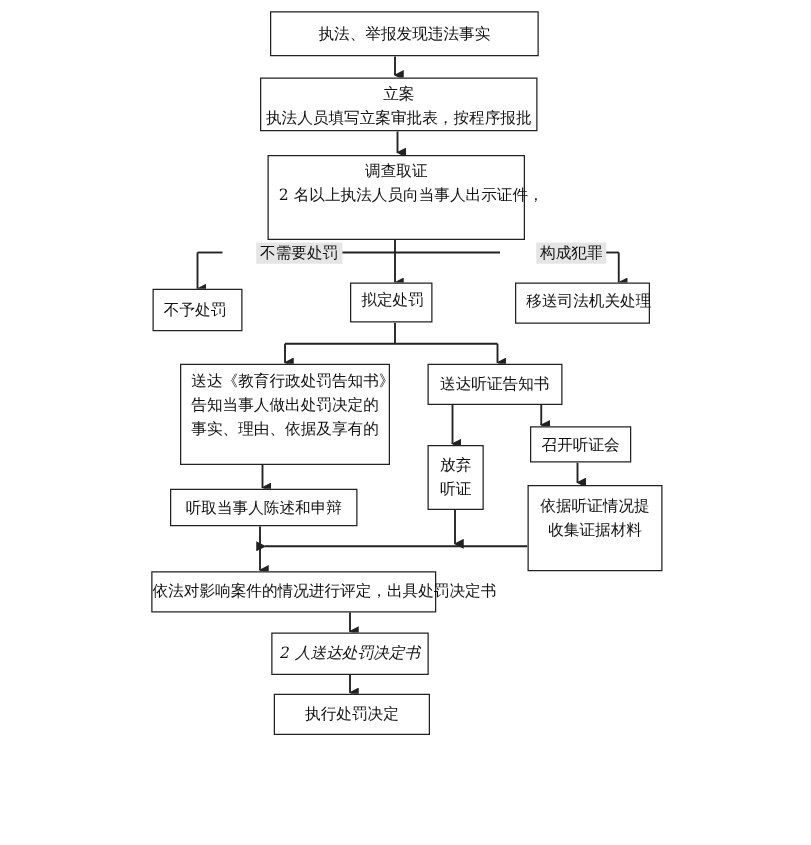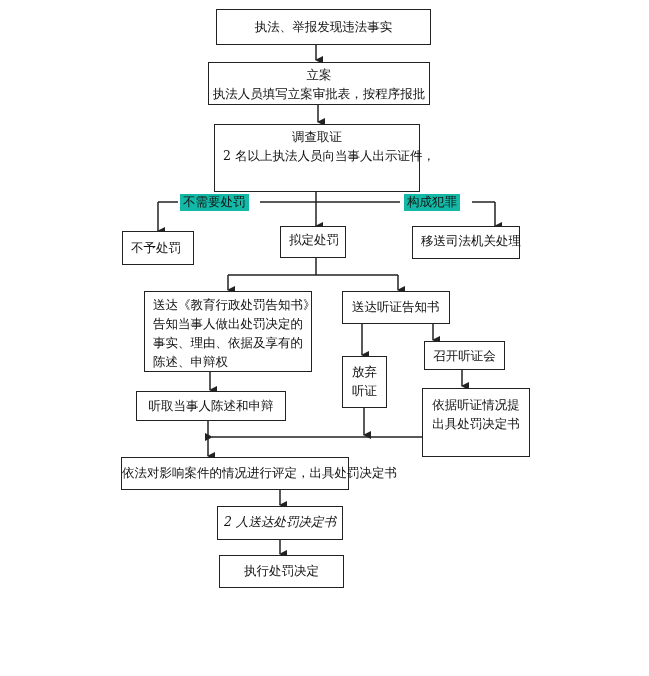--- a/index.html
+++ b/index.html
@@ -2,21 +2,21 @@
 <html><head>
 <meta charset="utf-8">
 <style>
   html, body { margin: 0; padding: 0; background: #ffffff; }
   body { width: 649px; height: 676px; position: relative; overflow: hidden;
          font-family: "DejaVu Serif", "Liberation Serif", serif; color: #111; }
   .box { position: absolute; box-sizing: border-box; border: 1.5px solid #222;
          background: #fff; font-size: 12.5px; line-height: 19px; }
   .box.center { text-align: center; }
   .box .line { display: block; white-space: nowrap; }
-  .lbl { position: absolute; font-size: 12.5px; white-space: nowrap; background: #14b8a6; padding: 0 3px; }
+  .lbl { position: absolute; font-size: 12.5px; white-space: nowrap; background: #e5e5e5; padding: 0 3px; margin-left: 25px; }
   svg.conn { position: absolute; left: 0; top: 0; }
 </style>
 </head>
 <body>
 
 <svg class="conn" width="649" height="676">
   <defs>
     <marker id="ah" markerWidth="8" markerHeight="8" refX="4" refY="7" orient="auto" markerUnits="userSpaceOnUse">
       <path d="M0,0 L8,0 L4,8 z" fill="#222"></path>
     </marker>
@@ -90,39 +90,38 @@
 </div>
 
 <div class="box" style="left:412px; top:226px; width:108px; height:33px; padding:4px 0 0 8px;">
   <span class="line">移送司法机关处理</span>
 </div>
 
 <div class="box" style="left:144px; top:291px; width:168px; height:81px; padding:3px 0 0 8px;">
   <span class="line">送达《教育行政处罚告知书》</span>
   <span class="line">告知当事人做出处罚决定的</span>
   <span class="line">事实、理由、依据及享有的</span>
-  <span class="line">陈述、申辩权</span>
 </div>
 
 <div class="box" style="left:342px; top:291px; width:108px; height:33px; padding:5px 0 0 9px;">
   <span class="line">送达听证告知书</span>
 </div>
 
 <div class="box" style="left:342px; top:356px; width:45px; height:52px; padding:5px 0 0 9px;">
   <span class="line">放弃</span>
   <span class="line">听证</span>
 </div>
 
 <div class="box center" style="left:424px; top:341px; width:81px; height:29px; padding-top:4px;">
   <span class="line">召开听证会</span>
 </div>
 
 <div class="box center" style="left:422px; top:388px; width:108px; height:69px; padding-top:6px;">
   <span class="line">依据听证情况提</span>
-  <span class="line">出具处罚决定书</span>
+  <span class="line">收集证据材料</span>
 </div>
 
 <div class="box center" style="left:136px; top:391px; width:150px; height:30px; padding-top:4px;">
   <span class="line">听取当事人陈述和申辩</span>
 </div>
 
 <div class="box center" style="left:121px; top:457px; width:228px; height:33px; padding-top:5px;">
   <span class="line">依法对影响案件的情况进行评定，出具处罚决定书</span>
 </div>
 

